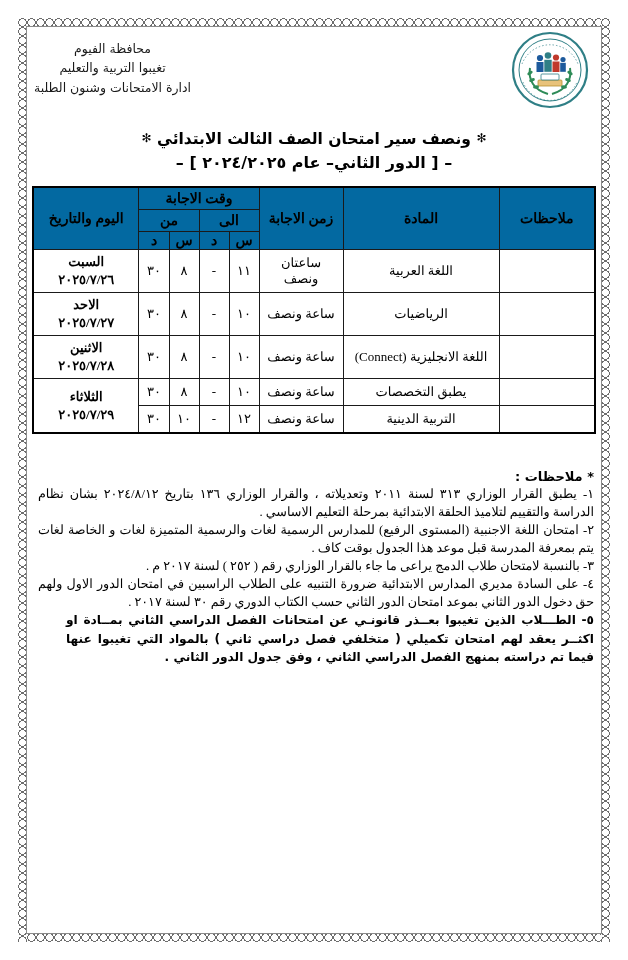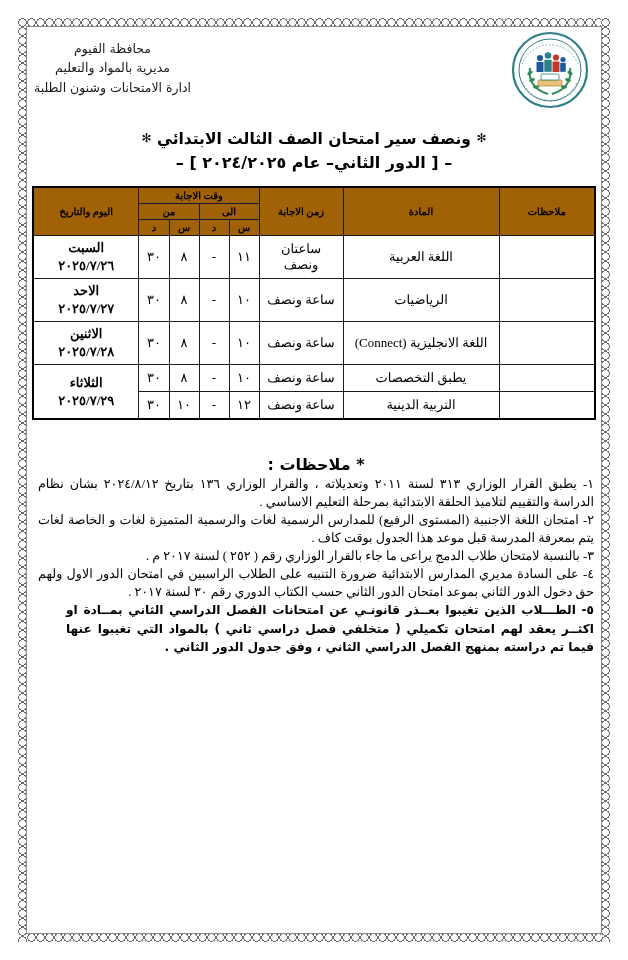--- a/index.html
+++ b/index.html
@@ -136,23 +136,23 @@
   }
   table.sched th, table.sched td {
     border: 1.4px solid #1a1a1a;
     text-align: center;
     vertical-align: middle;
     font-family: "Liberation Serif", "DejaVu Serif", serif;
     font-size: 13px;
     padding: 2px 3px;
   }
   table.sched thead th {
-    background: #a16207;
-    font-weight: bold;
-    font-size: 10px;
+    background: #0369a1;
+    font-weight: bold;
+    font-size: 14px;
   }
   thead th.small-unit {
     font-size: 10px;
     font-weight: bold;
     height: 15px;
     padding: 0;
   }
   .col-notes  { width: 96px; }
   .col-subject{ width: 156px; }
   .col-dur    { width: 84px; }
@@ -171,22 +171,22 @@
   tr.short td { height: 22px; }
 
   
   .notes {
     margin-top: 12px;
     width: 556px;
   }
   .notes-title {
     font-family: "DejaVu Sans", "Liberation Sans", sans-serif;
     font-weight: bold;
-    font-size: 16px;
-    text-align: center;
+    font-size: 13px;
+    text-align: right;
     margin-bottom: 1px;
     margin-top: 35px;
   }
   .note-item {
     font-family: "Liberation Serif", "DejaVu Serif", serif;
     font-size: 12.7px;
     line-height: 1.42;
     text-align: justify;
     text-align-last: right;
     margin-bottom: 0px;
@@ -208,21 +208,21 @@
   <div class="scallop scallop-left"></div>
   <div class="scallop scallop-right"></div>
   <div class="frame-inner"></div>
 </div>
 
 <div class="content">
 
   <div class="doc-header">
     <div class="org-lines">
       <div>محافظة الفيوم</div>
-      <div>مديرية بالمواد والتعليم</div>
+      <div>تغيبوا التربية والتعليم</div>
       <div>ادارة الامتحانات وشنون الطلبة</div>
     </div>
 
     <div class="logo-wrap">
       <svg width="88" height="84" viewBox="0 0 88 84">
         <circle cx="44" cy="42" r="37" fill="#ffffff" stroke="#2f7f86" stroke-width="2.2"></circle>
         <circle cx="44" cy="42" r="31" fill="#ffffff" stroke="#2f7f86" stroke-width="1"></circle>
 
         <path d="M 16 36 A 30 30 0 0 1 72 36" fill="none" stroke="#2f7f86" stroke-width="0.7" stroke-dasharray="1.5 2"></path>
         <path d="M 17 54 A 29 29 0 0 0 71 54" fill="none" stroke="#2f7f86" stroke-width="0.7" stroke-dasharray="1.5 2"></path>

